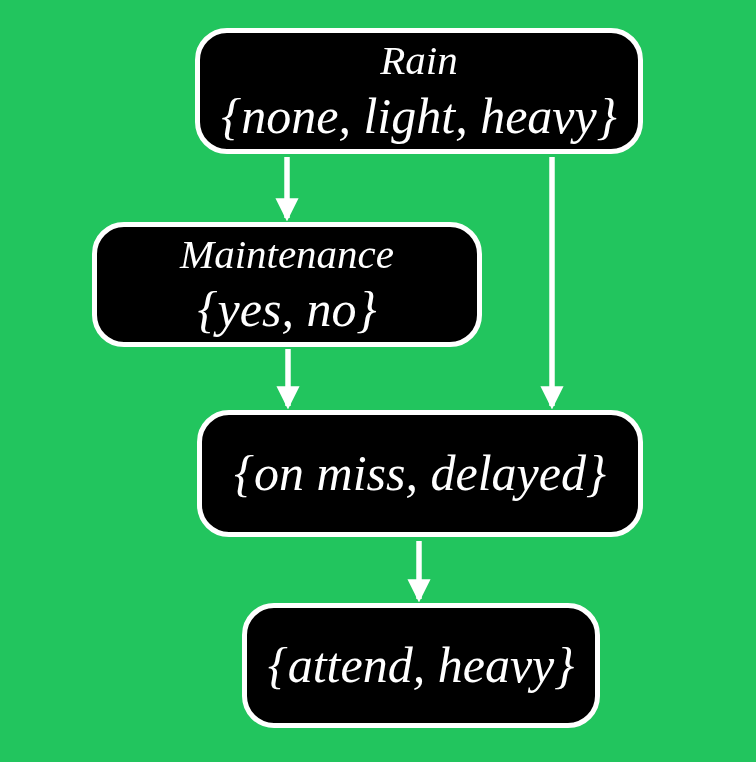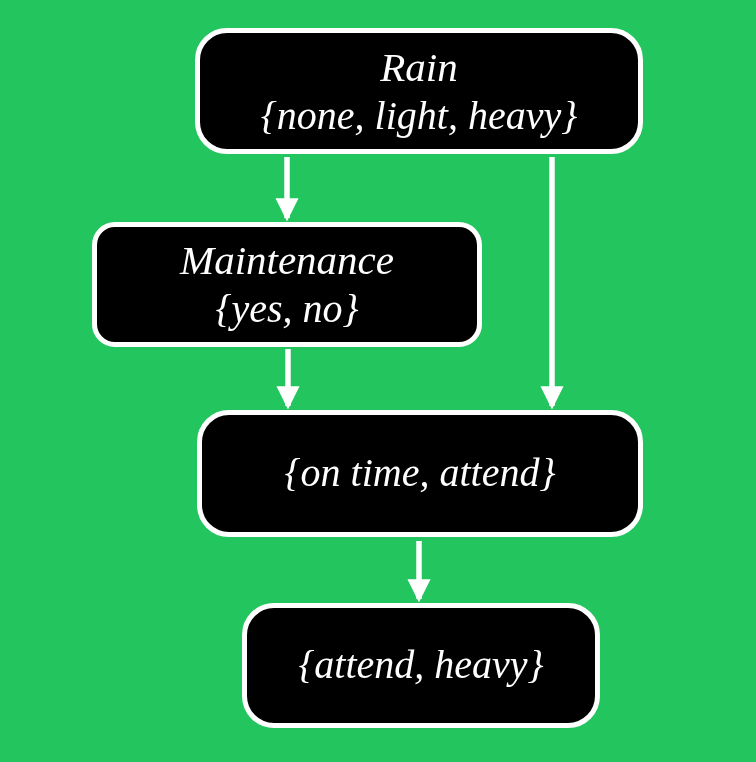--- a/index.html
+++ b/index.html
@@ -35,21 +35,21 @@
     justify-content: center;
     text-align: center;
     font-style: italic;
   }
   .node .node-title {
     font-size: 41px;
     line-height: 1.22;
     white-space: nowrap;
   }
   .node .node-values {
-    font-size: 40px;
+    font-size: 50px;
     line-height: 1.22;
     white-space: nowrap;
   }
 </style>
 </head>
 <body>
 
 <div id="canvas">
   <svg id="edges-layer" viewBox="0 0 756 762" xmlns="http://www.w3.org/2000/svg">
     <defs>
@@ -62,24 +62,24 @@
         <line x1="552" y1="157" x2="552" y2="406" stroke="#ffffff" stroke-width="5.5" marker-end="url(#arrowhead)"></line>
         <line x1="288" y1="349" x2="288" y2="406" stroke="#ffffff" stroke-width="5.5" marker-end="url(#arrowhead)"></line>
         <line x1="419" y1="541" x2="419" y2="599" stroke="#ffffff" stroke-width="5.5" marker-end="url(#arrowhead)"></line>
       </g>
   </svg>
   <div id="nodes-layer">
       <div class="node" style="left: 195px; top: 28px; width: 448px; height: 126px; border-color: rgb(255, 255, 255); color: rgb(255, 255, 255);">
         <div class="node-title">Rain</div>
         <div class="node-values">{none, light, heavy}</div>
       </div>
-      <div class="node" style="left: 92px; top: 222px; width: 390px; height: 125px; border-color: rgb(255, 255, 255); color: rgb(255, 255, 255); border-radius: 23px;">
+      <div class="node" style="left: 92px; top: 222px; width: 390px; height: 125px; border-color: rgb(255, 255, 255); color: rgb(255, 255, 255);">
         <div class="node-title">Maintenance</div>
         <div class="node-values">{yes, no}</div>
       </div>
       <div class="node" style="left: 197px; top: 410px; width: 446px; height: 127px; border-color: rgb(255, 255, 255); color: rgb(255, 255, 255);">
-        <div class="node-values">{on time, attend}</div>
+        <div class="node-values">{on miss, delayed}</div>
       </div>
       <div class="node" style="left: 242px; top: 603px; width: 358px; height: 125px; border-color: rgb(255, 255, 255); color: rgb(255, 255, 255);">
         <div class="node-values">{attend, heavy}</div>
       </div>
     </div>
 </div>
 
 </body></html>

